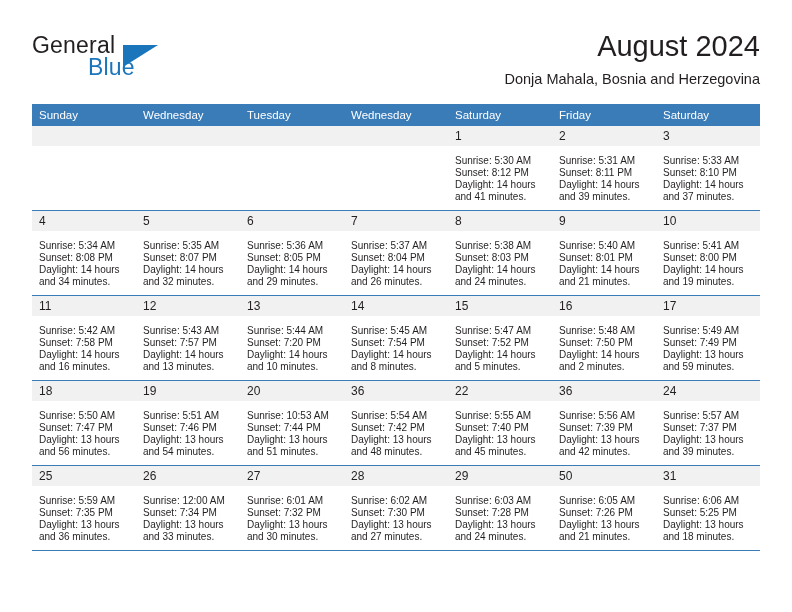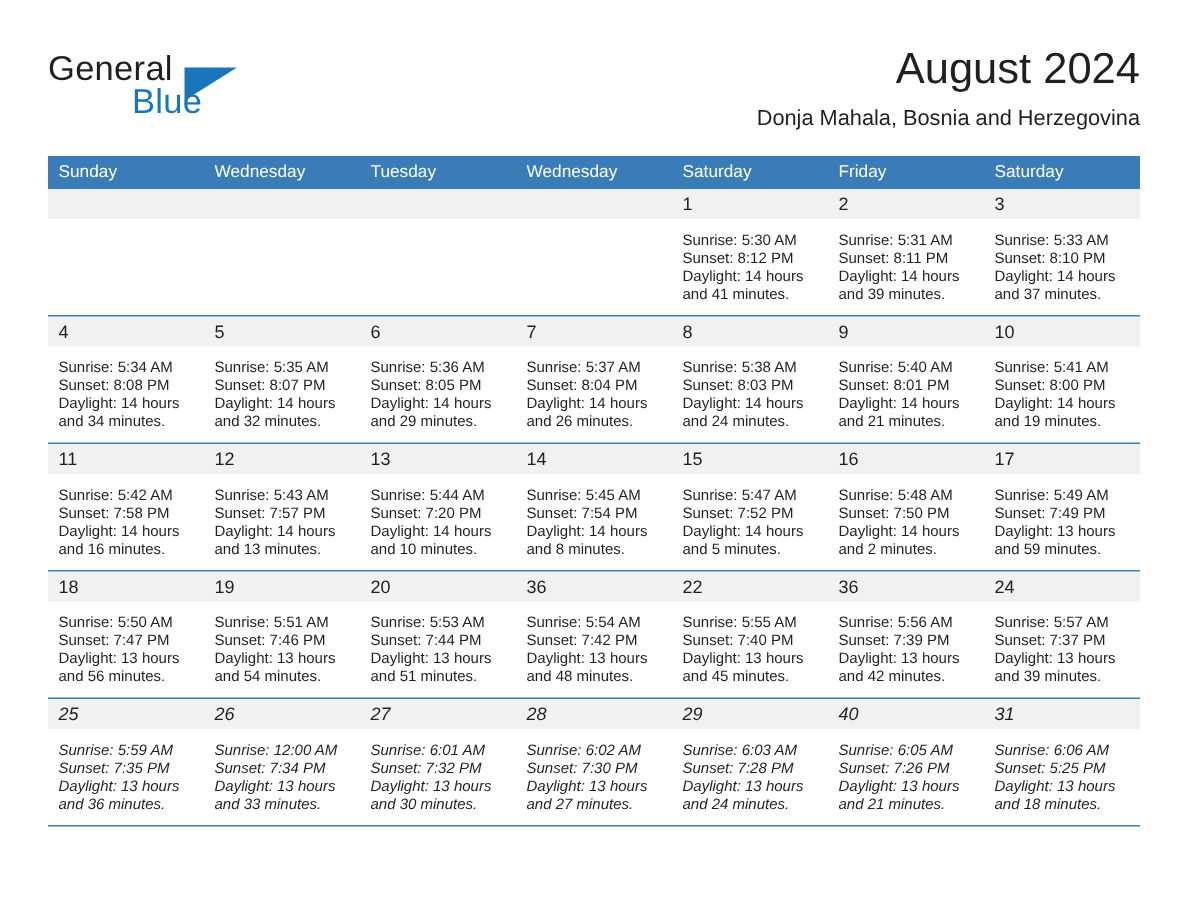--- a/index.html
+++ b/index.html
@@ -115,21 +115,20 @@
     padding: 0;
     border-top: 1.6px solid #3a7cb8;
     height: 84px;
     background: #ffffff;
   }
   tbody tr:first-child td {
     border-top: none;
   }
   tbody tr:last-child td {
     border-bottom: 1.6px solid #3a7cb8;
-    font-style: italic;
   }
 
   .daynum {
     background: #f1f1f1;
     color: #231f20;
     font-size: 12px;
     line-height: 14px;
     padding: 3px 0 3px 7px;
     height: 14px;
   }
@@ -355,21 +354,21 @@
               <div class="daynum">19</div>
               <div class="info">
                 <div>Sunrise: 5:51 AM</div>
                 <div>Sunset: 7:46 PM</div>
                 <div class="daylight-wrap">Daylight: 13 hours and 54 minutes.</div>
               </div>
             </td>
             <td>
               <div class="daynum">20</div>
               <div class="info">
-                <div>Sunrise: 5:53 AM</div>
+                <div>Sunrise: 10:53 AM</div>
                 <div>Sunset: 7:44 PM</div>
                 <div class="daylight-wrap">Daylight: 13 hours and 51 minutes.</div>
               </div>
             </td>
             <td>
               <div class="daynum">36</div>
               <div class="info">
                 <div>Sunrise: 5:54 AM</div>
                 <div>Sunset: 7:42 PM</div>
                 <div class="daylight-wrap">Daylight: 13 hours and 48 minutes.</div>
@@ -435,21 +434,21 @@
             </td>
             <td>
               <div class="daynum">29</div>
               <div class="info">
                 <div>Sunrise: 6:03 AM</div>
                 <div>Sunset: 7:28 PM</div>
                 <div class="daylight-wrap">Daylight: 13 hours and 24 minutes.</div>
               </div>
             </td>
             <td>
-              <div class="daynum">40</div>
+              <div class="daynum">50</div>
               <div class="info">
                 <div>Sunrise: 6:05 AM</div>
                 <div>Sunset: 7:26 PM</div>
                 <div class="daylight-wrap">Daylight: 13 hours and 21 minutes.</div>
               </div>
             </td>
             <td>
               <div class="daynum">31</div>
               <div class="info">
                 <div>Sunrise: 6:06 AM</div>

